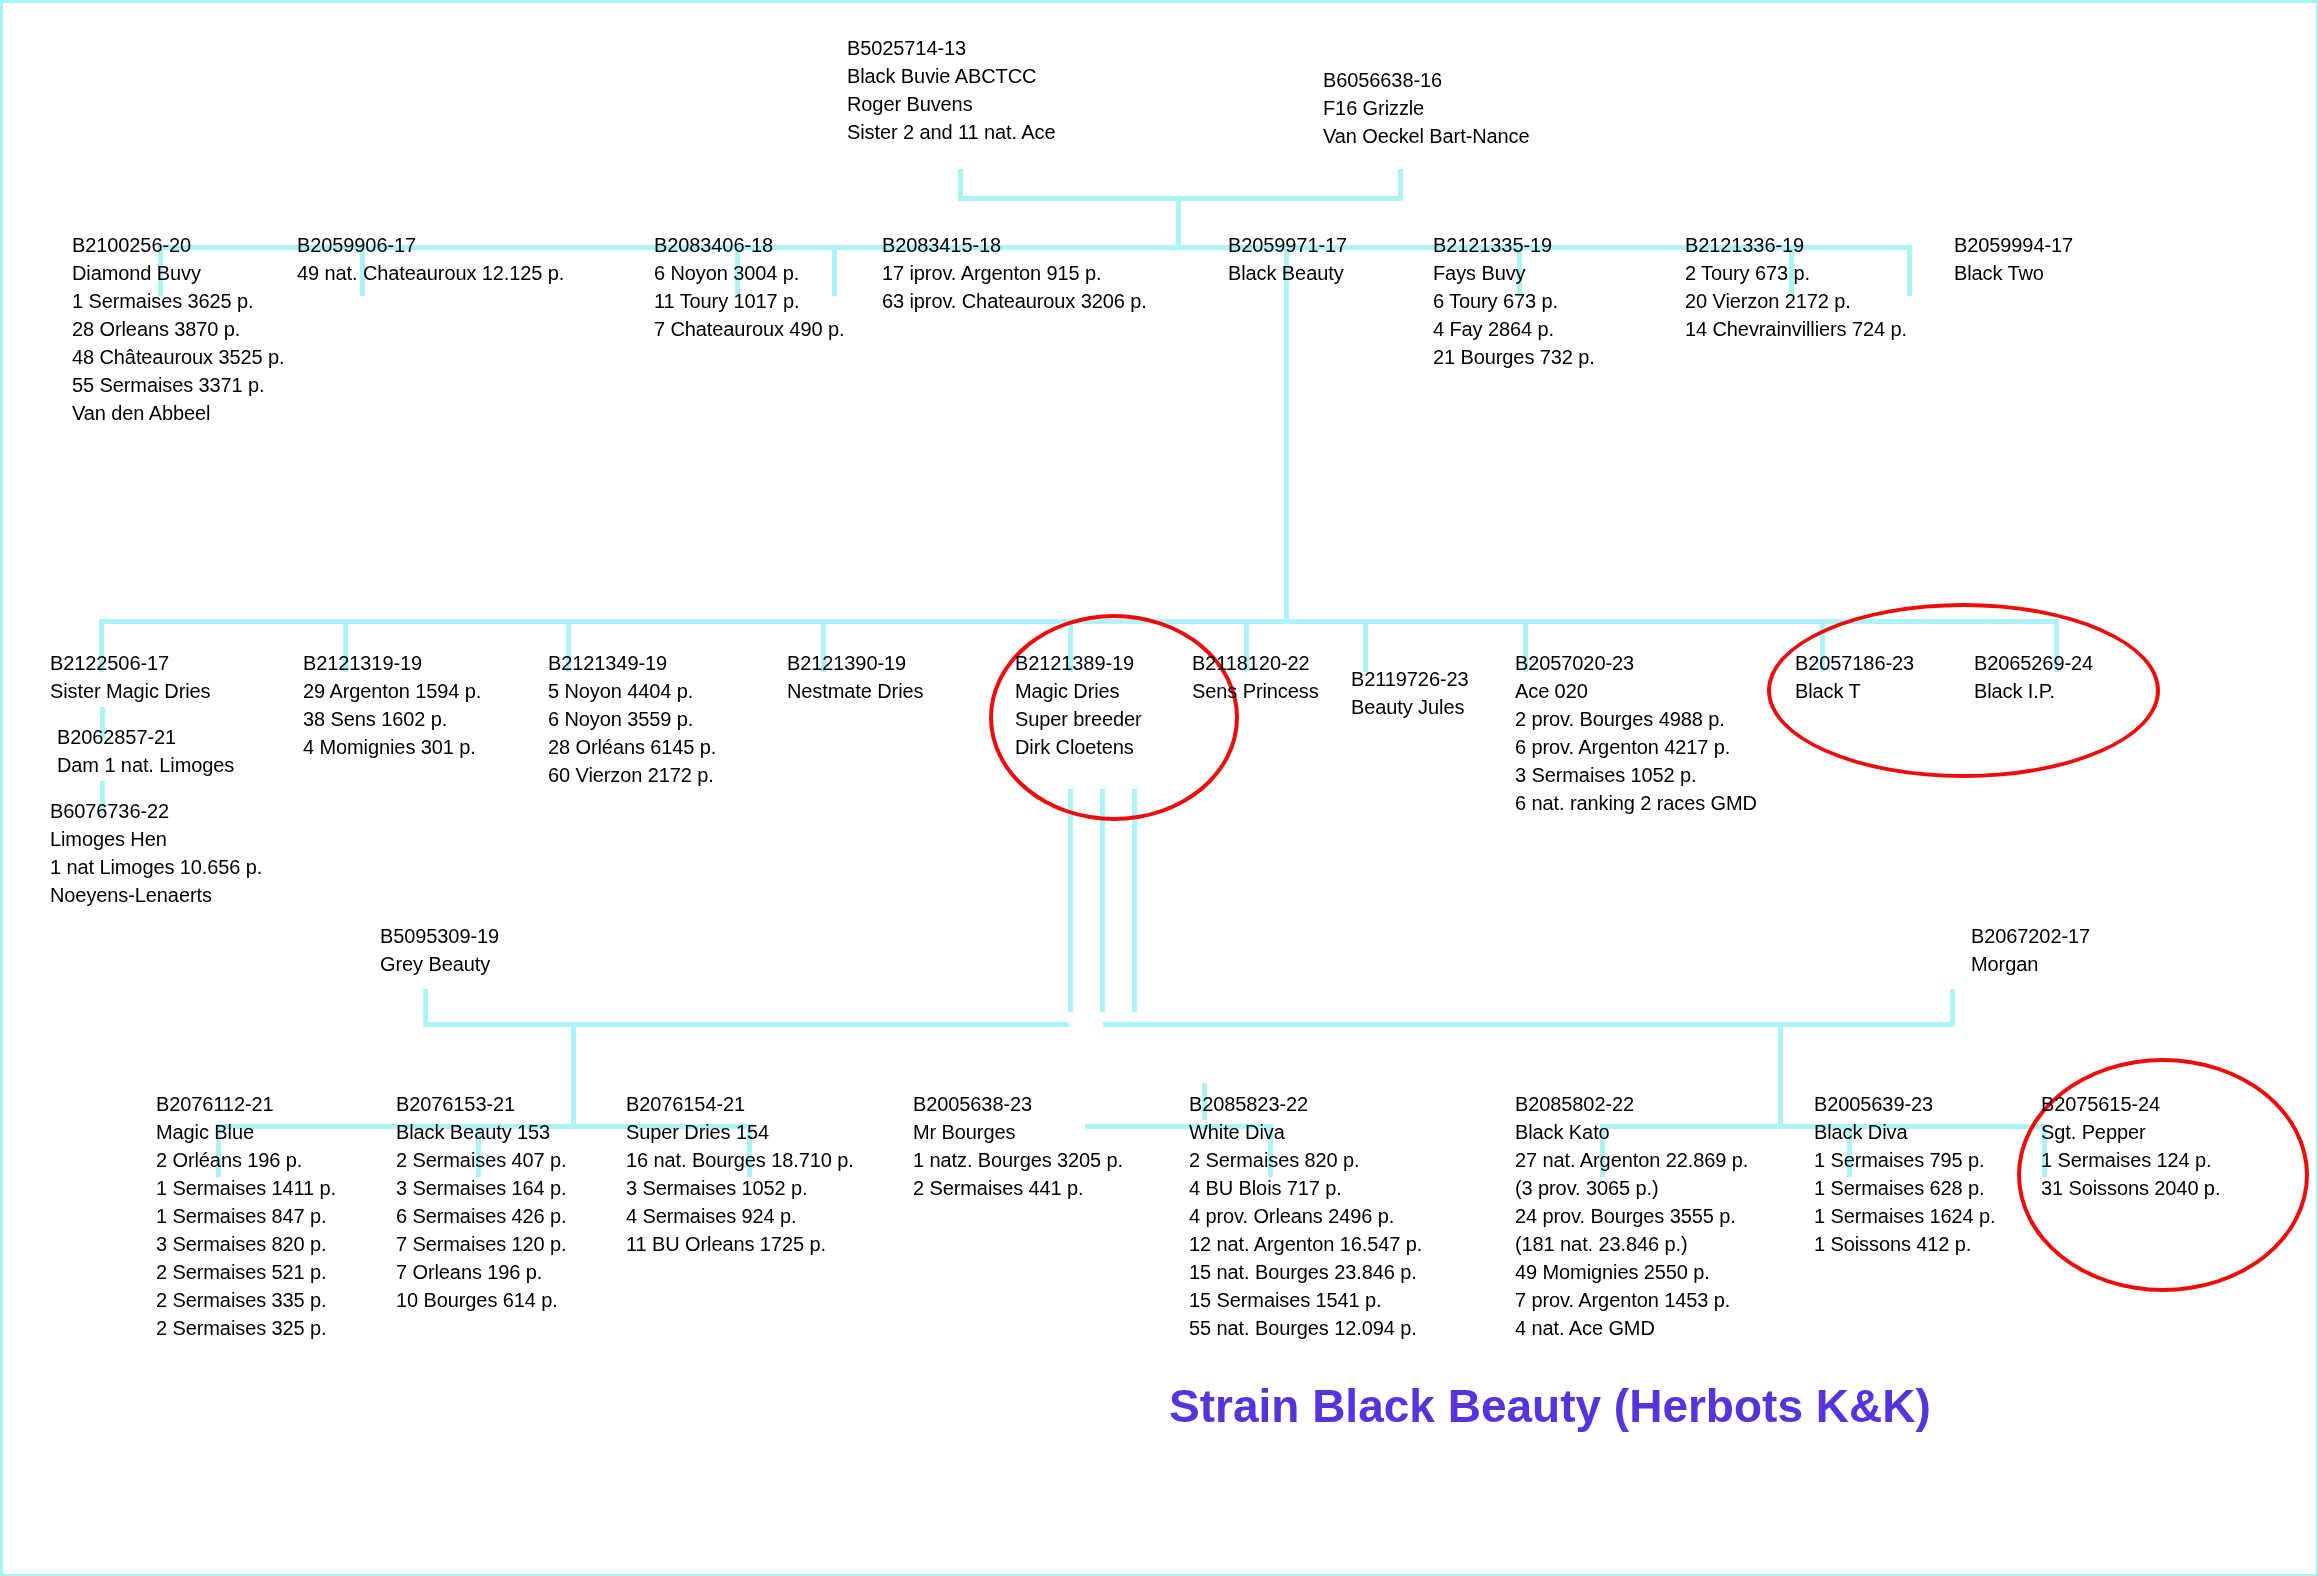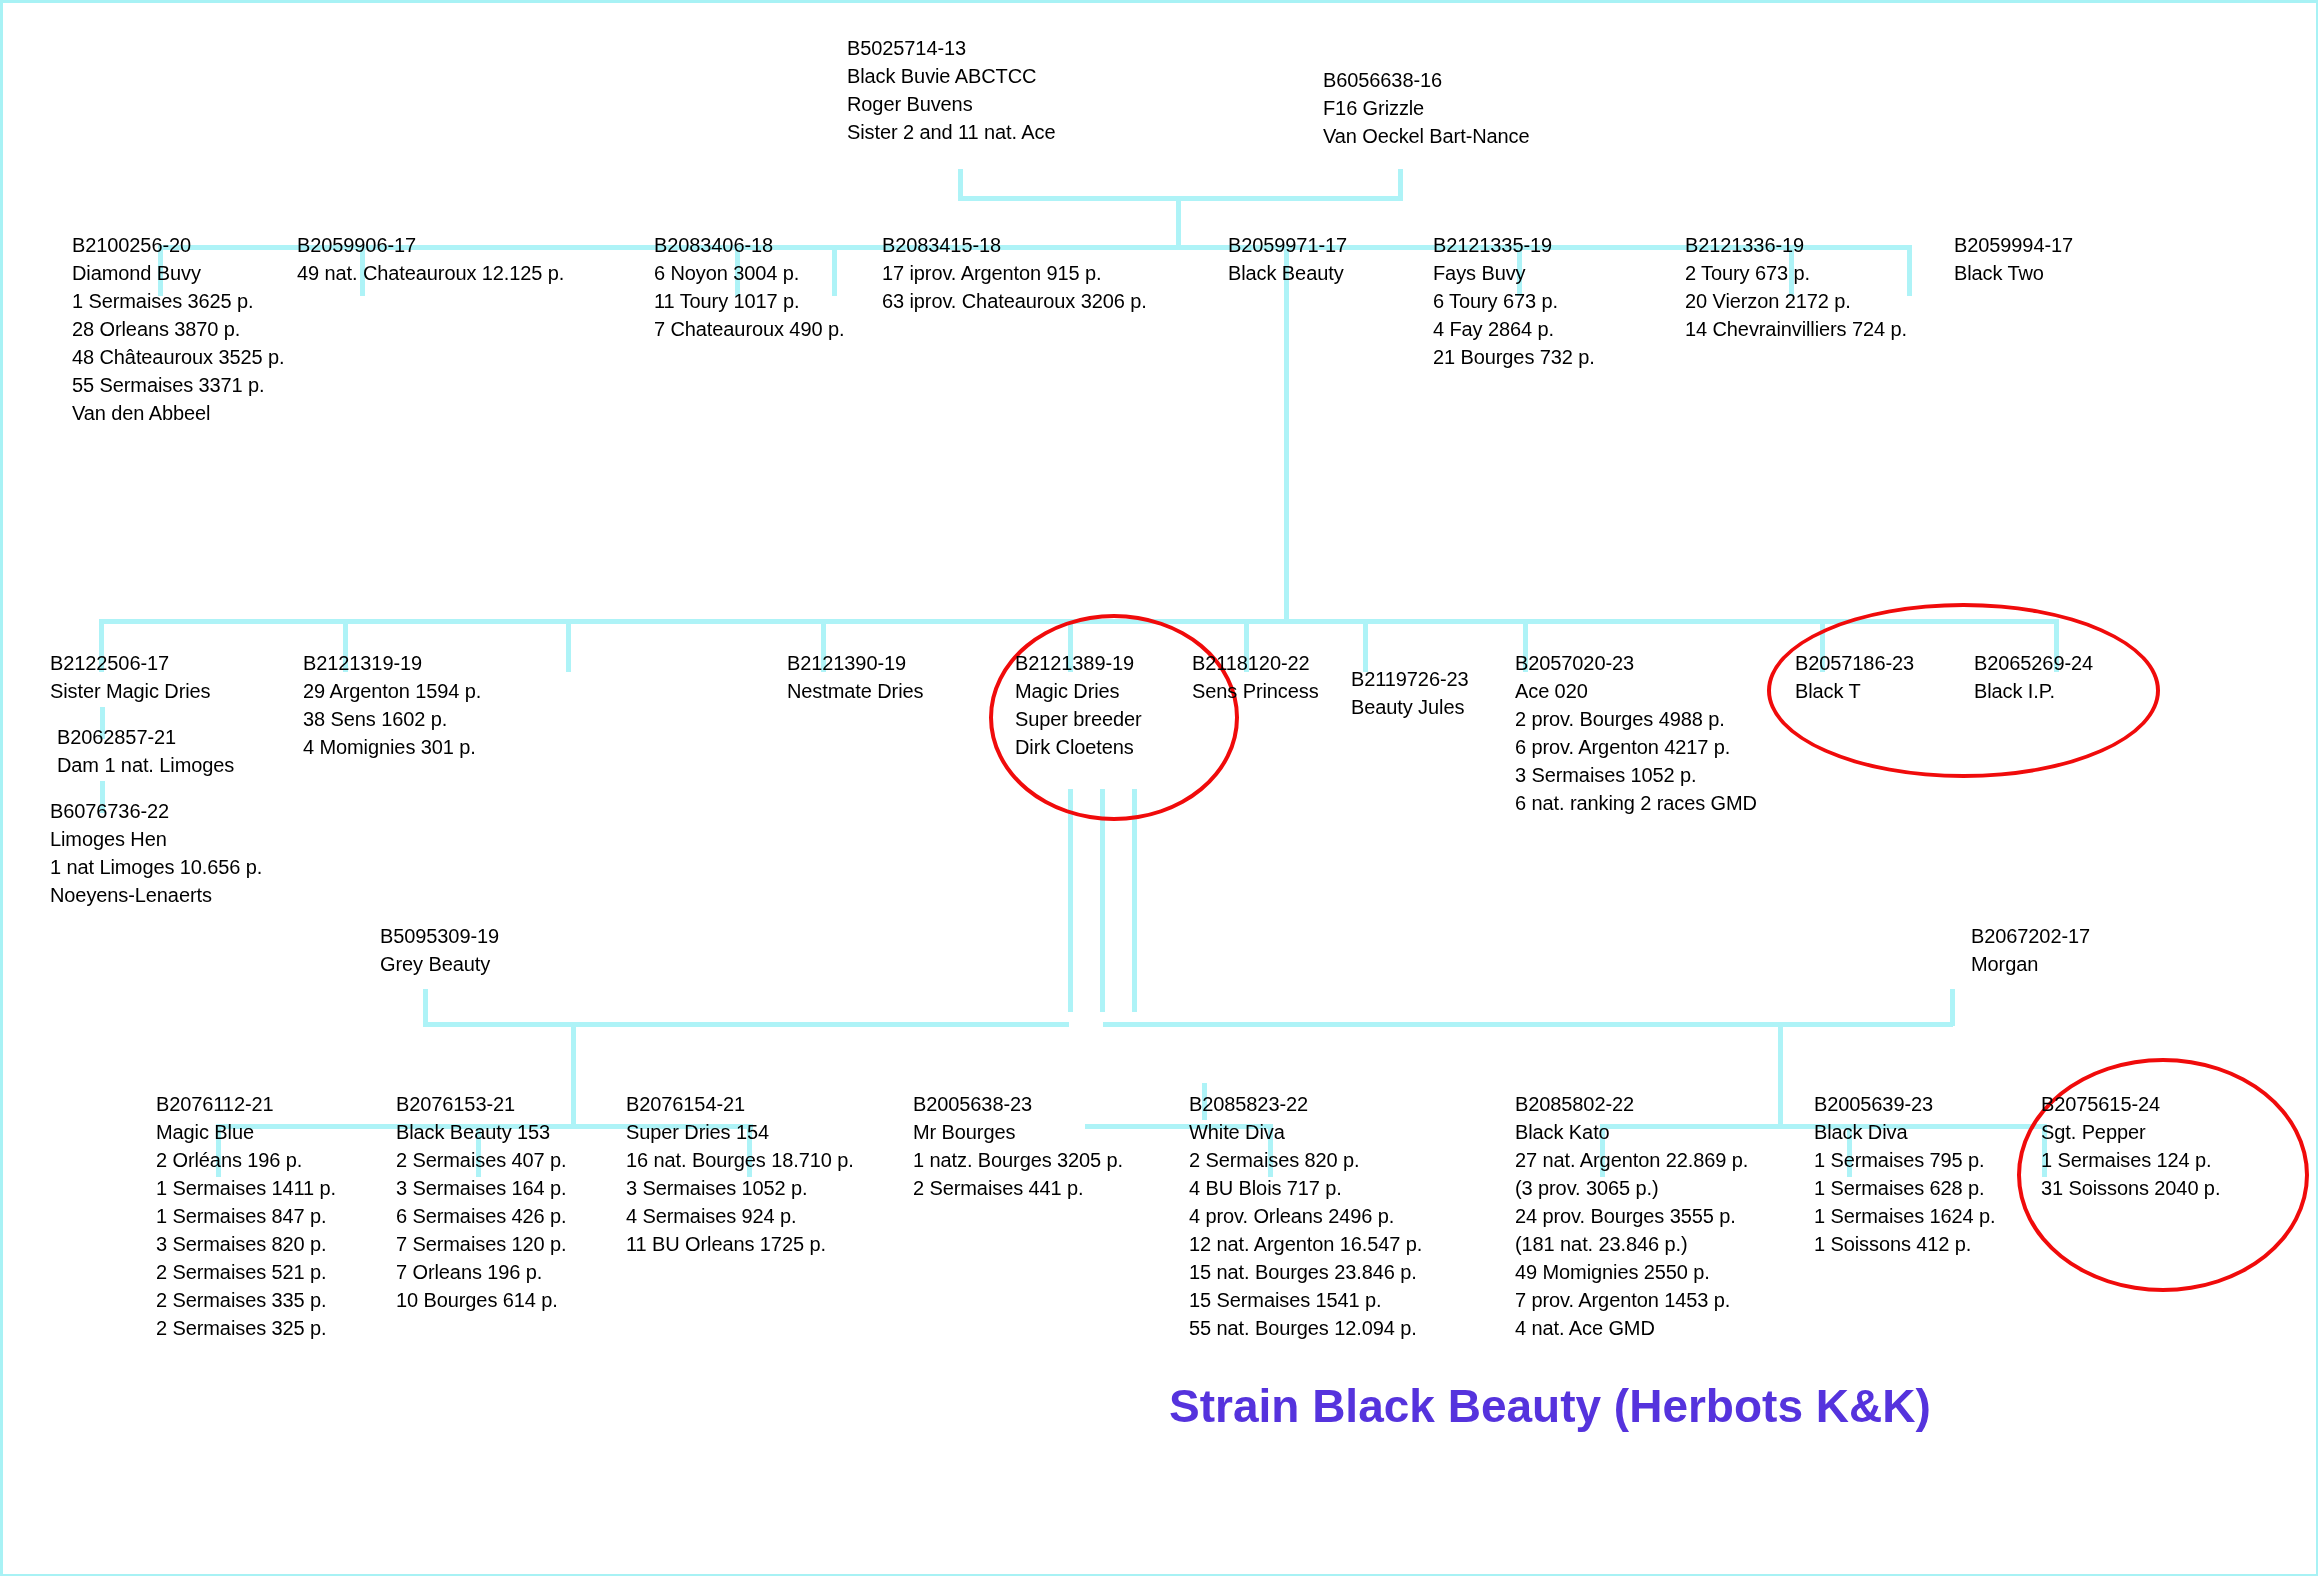--- a/index.html
+++ b/index.html
@@ -206,20 +206,27 @@
     <span class="ln">Noeyens-Lenaerts</span>
   </div>
 
   <div class="node" style="left:300px; top:646px;">
     <span class="ln">B2121319-19</span>
     <span class="ln">29 Argenton 1594 p.</span>
     <span class="ln">38 Sens 1602 p.</span>
     <span class="ln">4 Momignies 301 p.</span>
   </div>
 
+  <div class="node" style="left:545px; top:646px;">
+    <span class="ln">B2121349-19</span>
+    <span class="ln">5 Noyon 4404 p.</span>
+    <span class="ln">6 Noyon 3559 p.</span>
+    <span class="ln">28 Orléans 6145 p.</span>
+    <span class="ln">60 Vierzon 2172 p.</span>
+  </div>
 
   <div class="node" style="left:784px; top:646px;">
     <span class="ln">B2121390-19</span>
     <span class="ln">Nestmate Dries</span>
   </div>
 
   <div class="node" style="left:1012px; top:646px;">
     <span class="ln">B2121389-19</span>
     <span class="ln">Magic Dries</span>
     <span class="ln">Super breeder</span>

